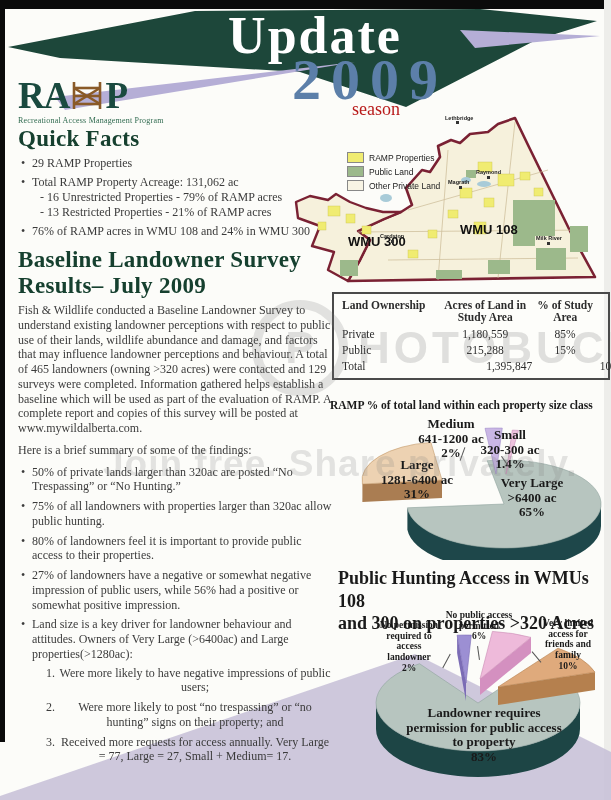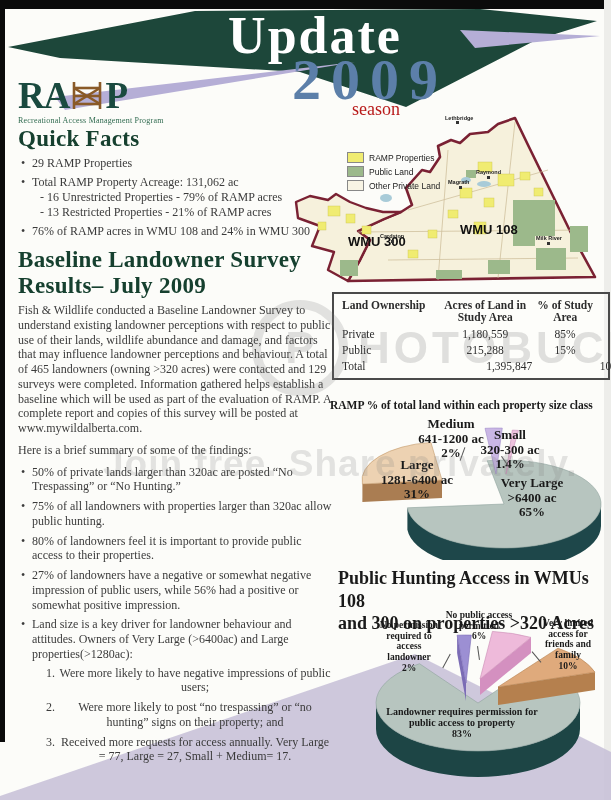--- a/index.html
+++ b/index.html
@@ -312,21 +312,21 @@
       <div>2%</div>
   </div>
   <div class="pie-label" style="left:438px;top:610px;width:82px;font-size:9.5px;">
     <div>No public access permitted</div>
       <div>6%</div>
   </div>
   <div class="pie-label" style="left:536px;top:618px;width:64px;font-size:9.5px;">
     <div>Very limited access for friends and family</div>
       <div>10%</div>
   </div>
-  <div class="pie-label" style="left:380px;top:706px;width:164px;font-size:10px;">
+  <div class="pie-label" style="left:402px;top:706px;width:164px;font-size:13px;">
     <div>Landowner requires permission for public access to property</div>
       <div>83%</div>
   </div>
   <div class="pline" style="left:446px;top:653px;height:16px;transform:rotate(28deg);"></div>
   <div class="pline" style="left:478px;top:646px;height:14px;transform:rotate(-8deg);"></div>
   <div class="pline" style="left:536px;top:650px;height:14px;transform:rotate(-40deg);"></div>
 
   <div class="abs wm" id="wm-brand">
     <div id="wm-circle">
         <span>P</span>

